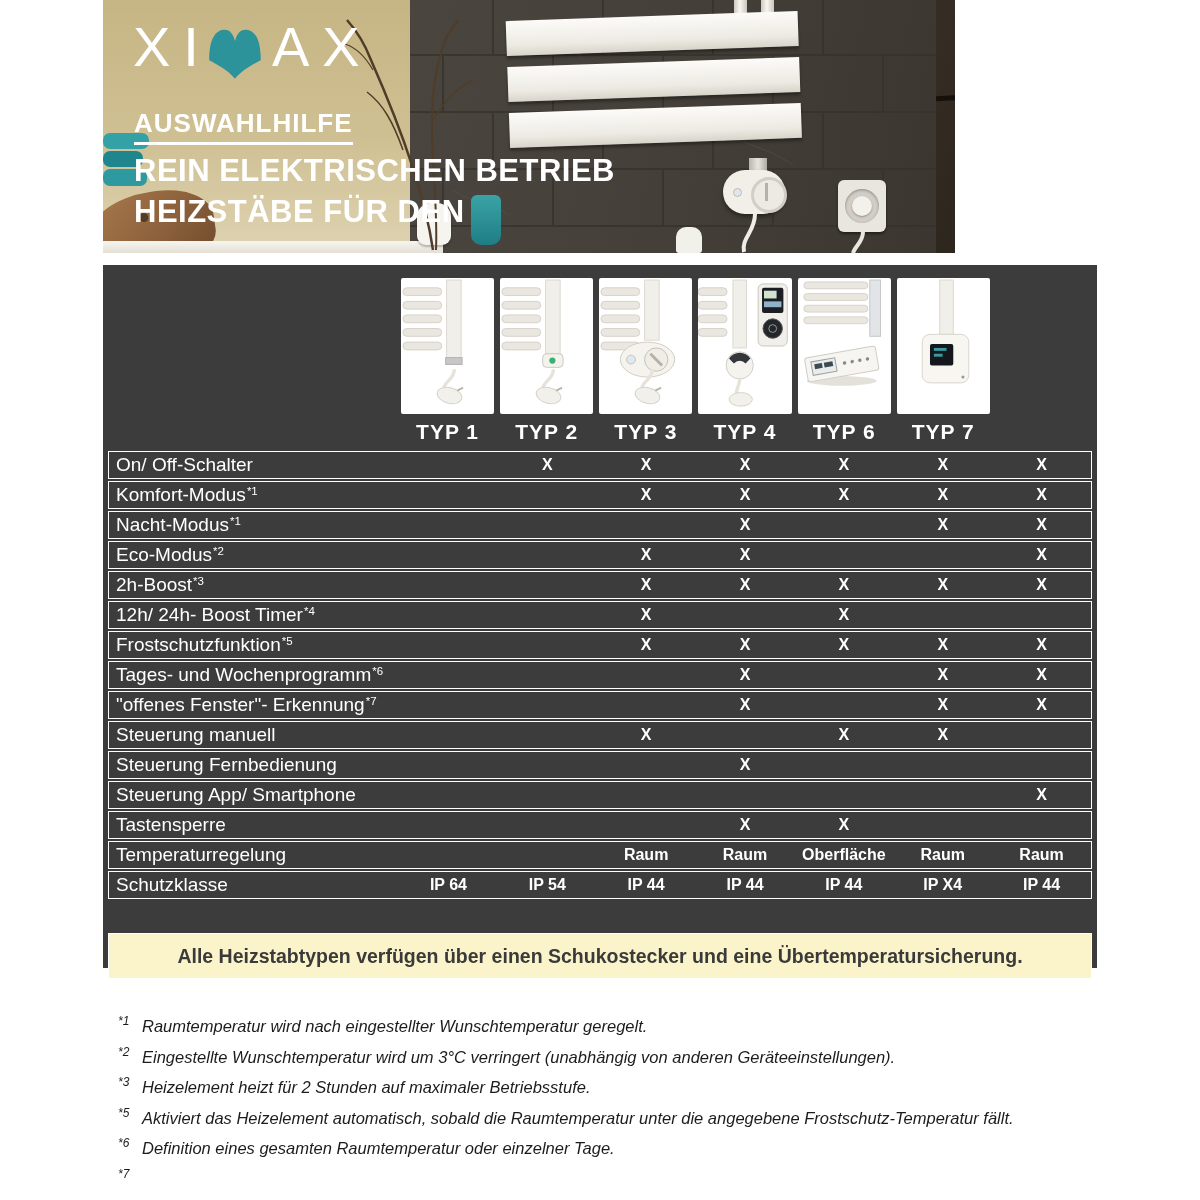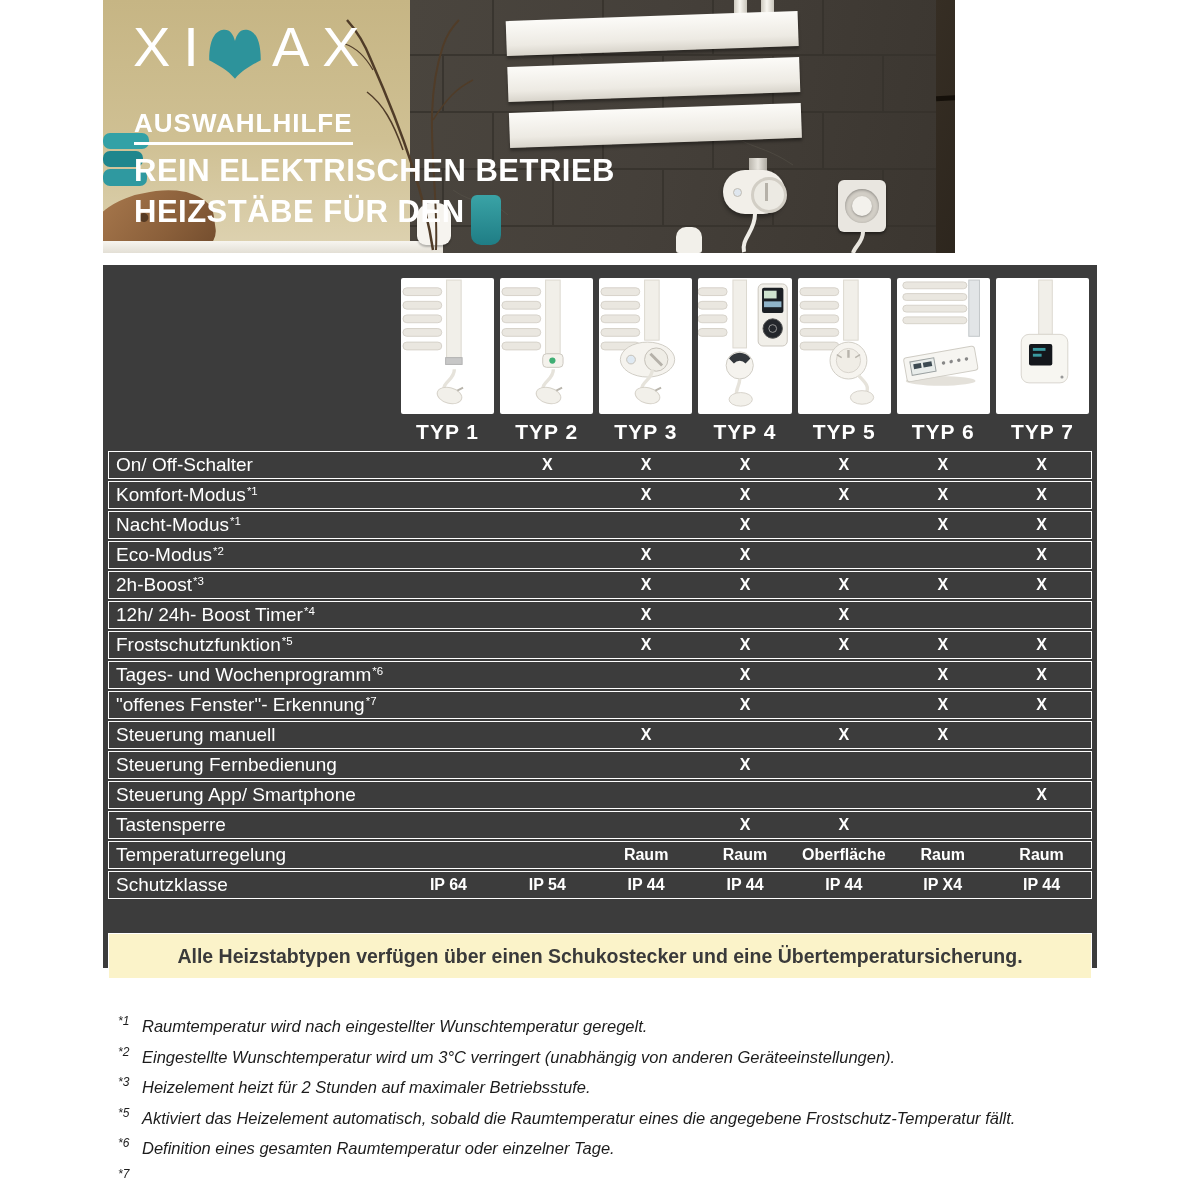--- a/index.html
+++ b/index.html
@@ -265,42 +265,20 @@
             <path d="M43,102 C43,110 38,112 40,120" stroke="#e6e3db" stroke-width="3.5" fill="none"></path>
             <ellipse cx="44" cy="123" rx="12" ry="7" fill="#f2f0ea" stroke="#d6d2c9"></ellipse>
           </svg>
         </div>
         <div class="typ-label">TYP 4</div>
       </div>
       <div class="tile-cell">
         <div class="tile">
           <svg viewBox="0 0 96 136">
             <g fill="#eae7e0" stroke="#d6d2c9">
-              <rect x="2" y="8" width="40" height="8" rx="4"></rect>
-              <rect x="2" y="22" width="40" height="8" rx="4"></rect>
-              <rect x="2" y="36" width="40" height="8" rx="4"></rect>
-              <rect x="2" y="50" width="40" height="8" rx="4"></rect>
-              <rect x="2" y="64" width="40" height="8" rx="4"></rect>
-            </g>
-            <rect x="47" y="0" width="15" height="62" fill="#f1efe9" stroke="#dcd8cf"></rect>
-            <circle cx="52" cy="83" r="19" fill="#f6f4ef" stroke="#cfccc4"></circle>
-            <circle cx="52" cy="83" r="12.5" fill="#f0ede6" stroke="#d8d4cc"></circle>
-            <line x1="52" y1="72" x2="52" y2="80" stroke="#b8b4ac" stroke-width="2.5"></line>
-            <line x1="40" y1="77" x2="45" y2="80" stroke="#b8b4ac" stroke-width="1.5"></line>
-            <line x1="64" y1="77" x2="59" y2="80" stroke="#b8b4ac" stroke-width="1.5"></line>
-            <path d="M62,98 C70,106 74,110 70,118" stroke="#e6e3db" stroke-width="3.5" fill="none"></path>
-            <ellipse cx="66" cy="121" rx="12" ry="7" fill="#f2f0ea" stroke="#d6d2c9"></ellipse>
-          </svg>
-        </div>
-        <div class="typ-label">TYP 5</div>
-      </div>
-      <div class="tile-cell">
-        <div class="tile">
-          <svg viewBox="0 0 96 136">
-            <g fill="#eae7e0" stroke="#d6d2c9">
               <rect x="6" y="2" width="66" height="7" rx="3.5"></rect>
               <rect x="6" y="14" width="66" height="7" rx="3.5"></rect>
               <rect x="6" y="26" width="66" height="7" rx="3.5"></rect>
               <rect x="6" y="38" width="66" height="7" rx="3.5"></rect>
             </g>
             <rect x="74" y="0" width="11" height="58" fill="#e2e5e7" stroke="#c2c6c8"></rect>
             <ellipse cx="45" cy="104" rx="36" ry="5" fill="#e4e1da"></ellipse>
             <g transform="rotate(-10 45 86)">
               <rect x="8" y="74" width="74" height="25" rx="3" fill="#f6f5f1" stroke="#cfccc4"></rect>
               <rect x="14" y="79" width="25" height="14" fill="#e8ecea" stroke="#9aa0a0"></rect>
@@ -481,16 +459,16 @@
         <div class="fcell">IP 44</div>
       </div>
     </div>
   <div class="note">Alle Heizstabtypen verfügen über einen Schukostecker und eine Übertemperatursicherung.</div>
 </div>
 
 <div class="footnotes" id="footnotes">
     <div class="fn"><sup class="fnm">*1</sup><span>Raumtemperatur wird nach eingestellter Wunschtemperatur geregelt.</span></div>
     <div class="fn"><sup class="fnm">*2</sup><span>Eingestellte Wunschtemperatur wird um 3°C verringert (unabhängig von anderen Geräteeinstellungen).</span></div>
     <div class="fn"><sup class="fnm">*3</sup><span>Heizelement heizt für 2 Stunden auf maximaler Betriebsstufe.</span></div>
-    <div class="fn"><sup class="fnm">*5</sup><span>Aktiviert das Heizelement automatisch, sobald die Raumtemperatur eines die angegebene Frostschutz-Temperatur fällt.</span></div>
+    <div class="fn"><sup class="fnm">*5</sup><span>Aktiviert das Heizelement automatisch, sobald die Raumtemperatur unter die angegebene Frostschutz-Temperatur fällt.</span></div>
     <div class="fn"><sup class="fnm">*6</sup><span>Definition eines gesamten Raumtemperatur oder einzelner Tage.</span></div>
     <div class="fn"><sup class="fnm">*7</sup></div>
   </div>
 
 </body></html>

